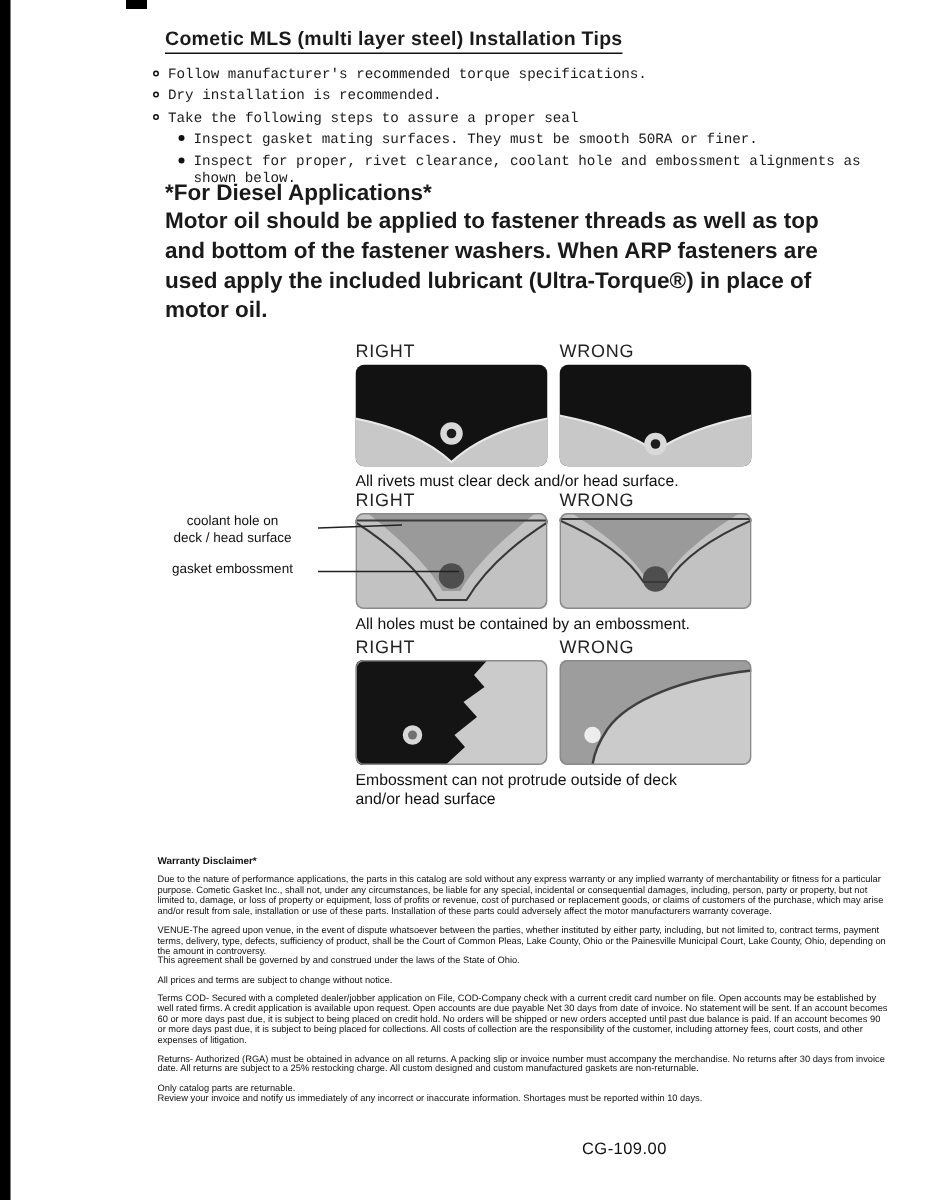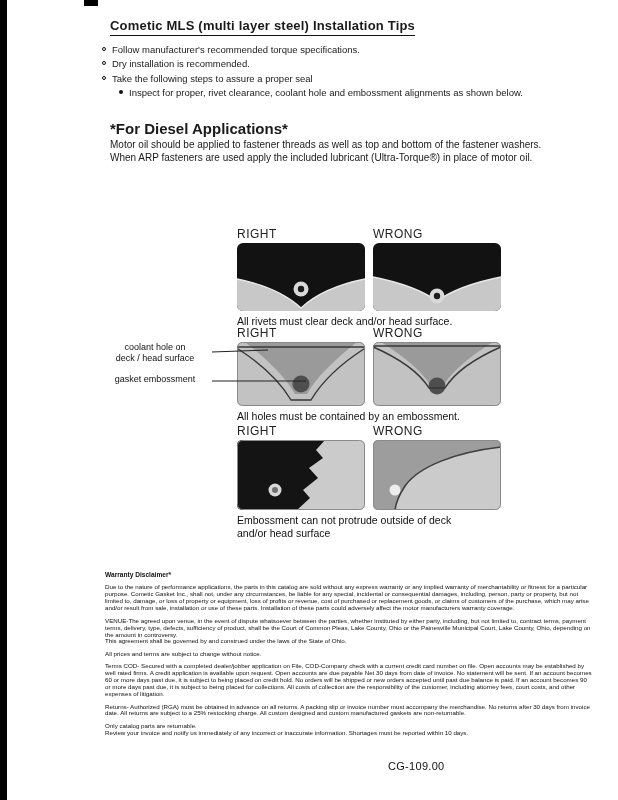--- a/index.html
+++ b/index.html
@@ -5,30 +5,30 @@
   * { margin:0; padding:0; box-sizing:border-box; }
   html,body { background:#ffffff; }
   body { font-family:"Liberation Sans", sans-serif; color:#1a1a1a; }
   .page { position:relative; width:618px; height:800px; background:#ffffff; overflow:hidden; }
   .edge-strip { position:absolute; left:0; top:0; width:7px; height:800px; background:#000; }
   .top-notch { position:absolute; left:84px; top:0; width:14px; height:6px; background:#000; }
 
   .title { position:absolute; left:110px; top:18px; font-size:13px; font-weight:bold;
            letter-spacing:.2px; border-bottom:1.5px solid #111; padding-bottom:2px; }
 
-  .tips { position:absolute; left:102px; top:44px; width:480px; font-size:9.5px; line-height:1.25; }
+  .tips { position:absolute; left:102px; top:44px; width:480px; font-size:9.5px; line-height:1.25;font-family:Liberation Mono, monospace; }
   .tip-row { display:flex; align-items:flex-start; margin-bottom:2.5px; }
   .tip-row.sub { margin-left:17px; }
   .bullet-o { width:4px; height:4px; border:1px solid #111; border-radius:50%;
               margin:3px 6px 0 0; flex:0 0 auto; }
   .bullet-f { width:4px; height:4px; background:#111; border-radius:50%;
               margin:3px 6px 0 0; flex:0 0 auto; }
 
   .diesel-heading { position:absolute; left:110px; top:120px; font-size:15px; font-weight:bold; }
-  .para { position:absolute; left:110px; width:452px; font-size:10px; line-height:1.32; }
+  .para { position:absolute; left:110px; width:452px; font-size:15px; line-height:1.32;font-weight:bold; }
   .para1 { top:138px; }
   .para2 { top:169px; }
   .note  { top:210px; }
 
   .figrow { position:absolute; left:237px; width:268px; }
   .figrow1 { top:227px; }
   .figrow2 { top:326px; }
   .figrow3 { top:424px; }
   .fig-labels { display:flex; gap:8px; margin-bottom:2px; }
   .fig-label { width:128px; text-align:left; font-size:12px; color:#222; letter-spacing:.5px; }
@@ -61,20 +61,24 @@
       <span class="bullet-o"></span>
       <span>Follow manufacturer's recommended torque specifications.</span>
     </div>
     <div class="tip-row">
       <span class="bullet-o"></span>
       <span>Dry installation is recommended.</span>
     </div>
     <div class="tip-row">
       <span class="bullet-o"></span>
       <span>Take the following steps to assure a proper seal</span>
+    </div>
+    <div class="tip-row sub">
+      <span class="bullet-f"></span>
+      <span>Inspect gasket mating surfaces.  They must be smooth 50RA or finer.</span>
     </div>
     <div class="tip-row sub">
       <span class="bullet-f"></span>
       <span>Inspect for proper, rivet clearance, coolant hole and embossment alignments as shown below.</span>
     </div>
   </div>
 
   <div class="diesel-heading">*For Diesel Applications*</div>
   <div class="para para1">Motor oil should be applied to fastener threads as well as top and bottom of the fastener washers. When ARP fasteners are used apply the included lubricant (Ultra-Torque®) in place of motor oil.</div>
 

